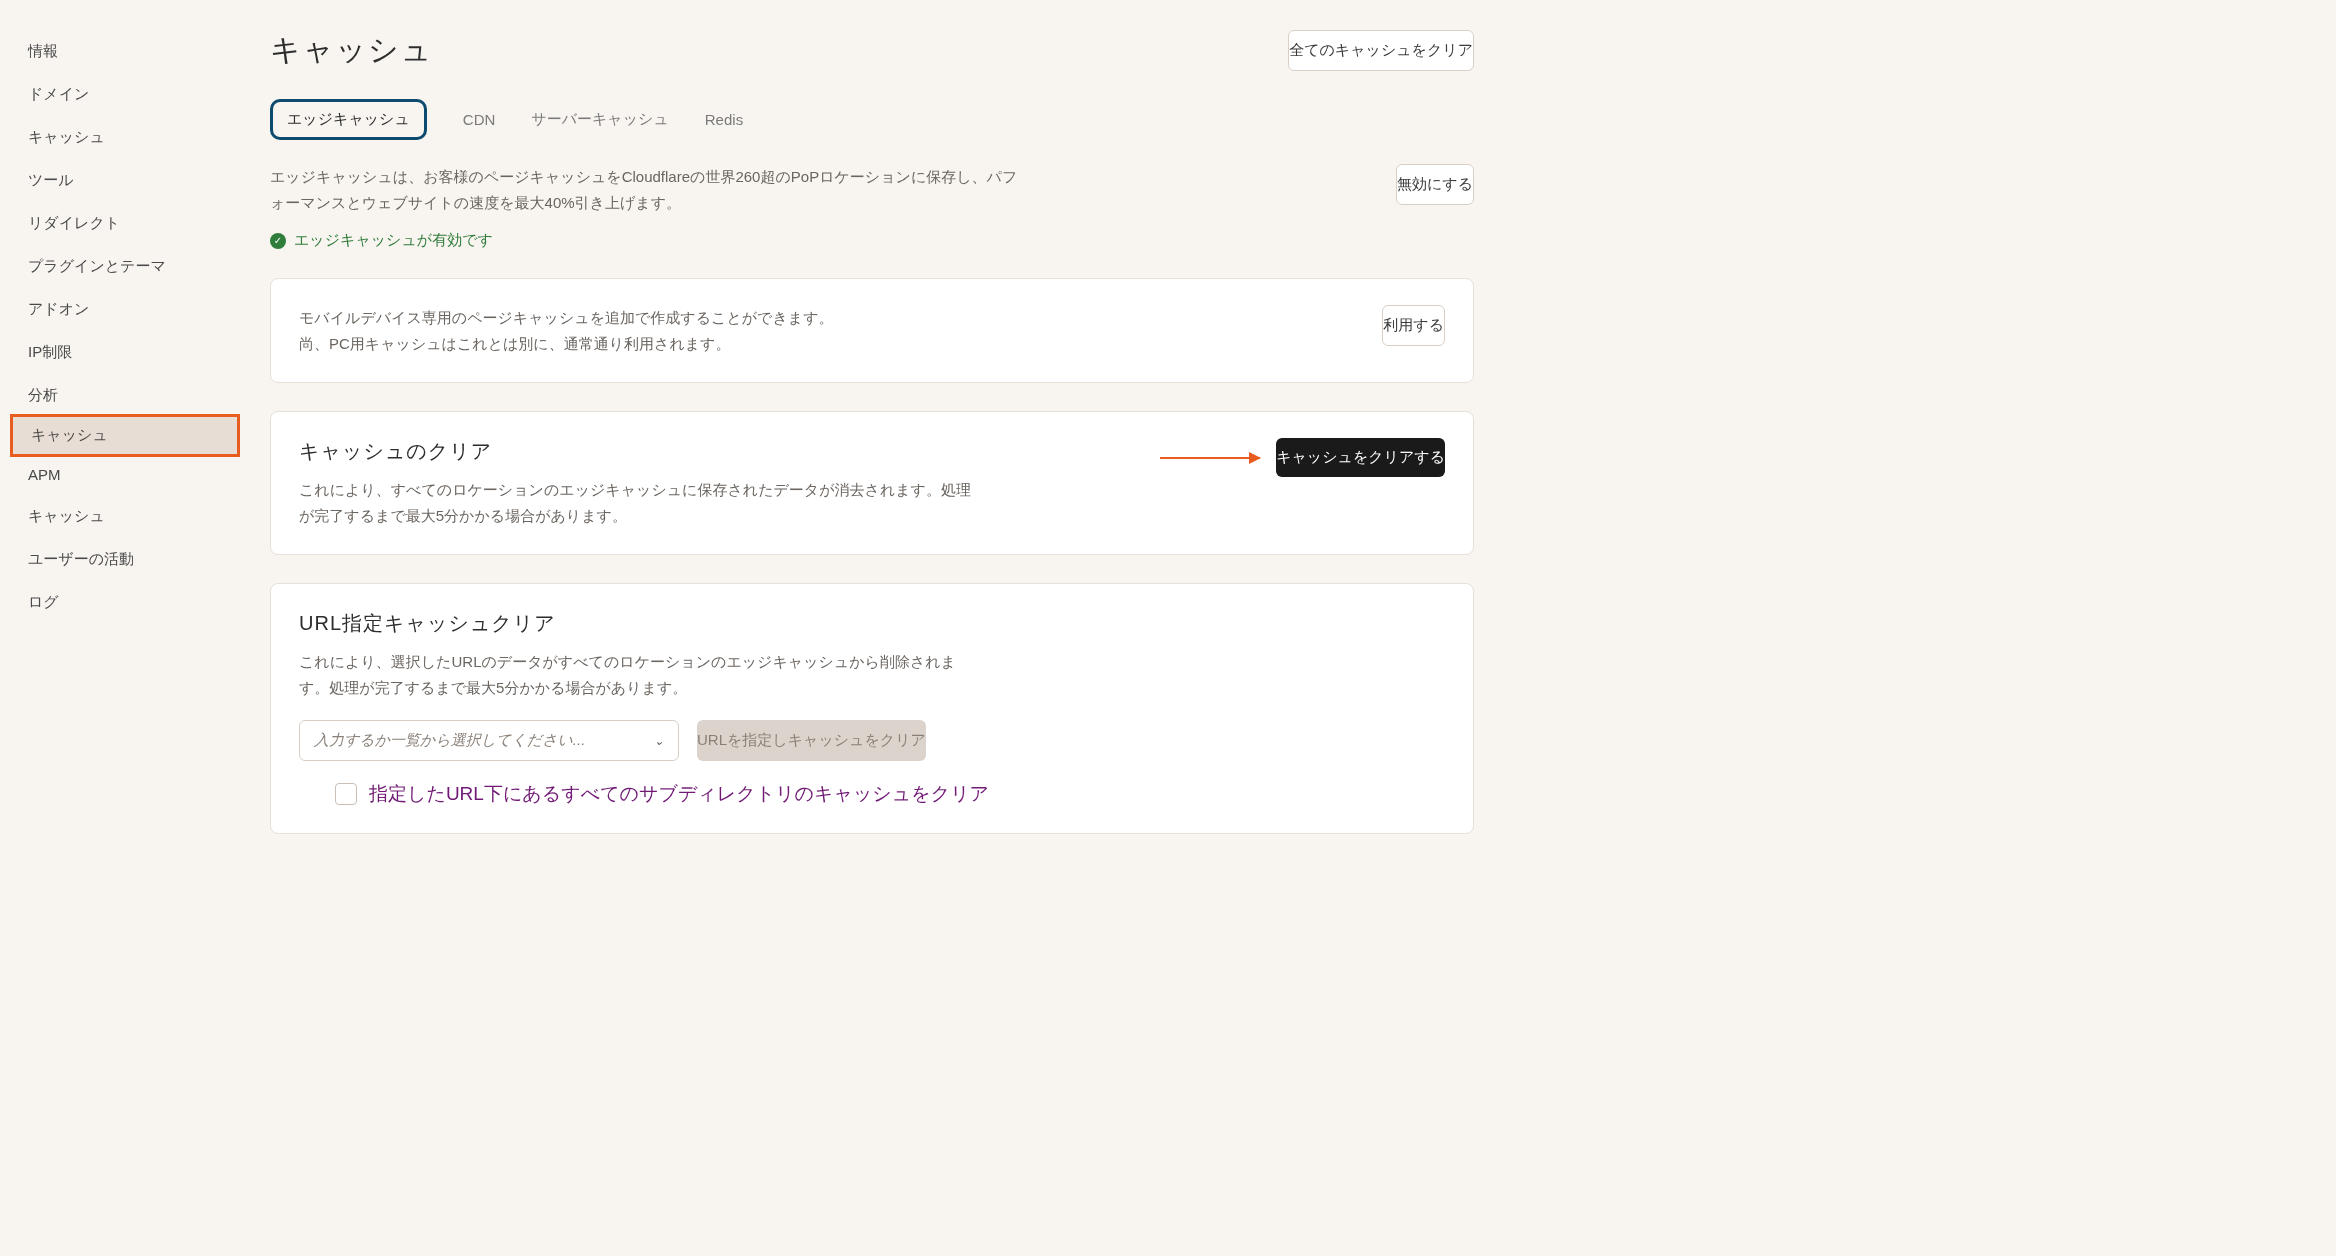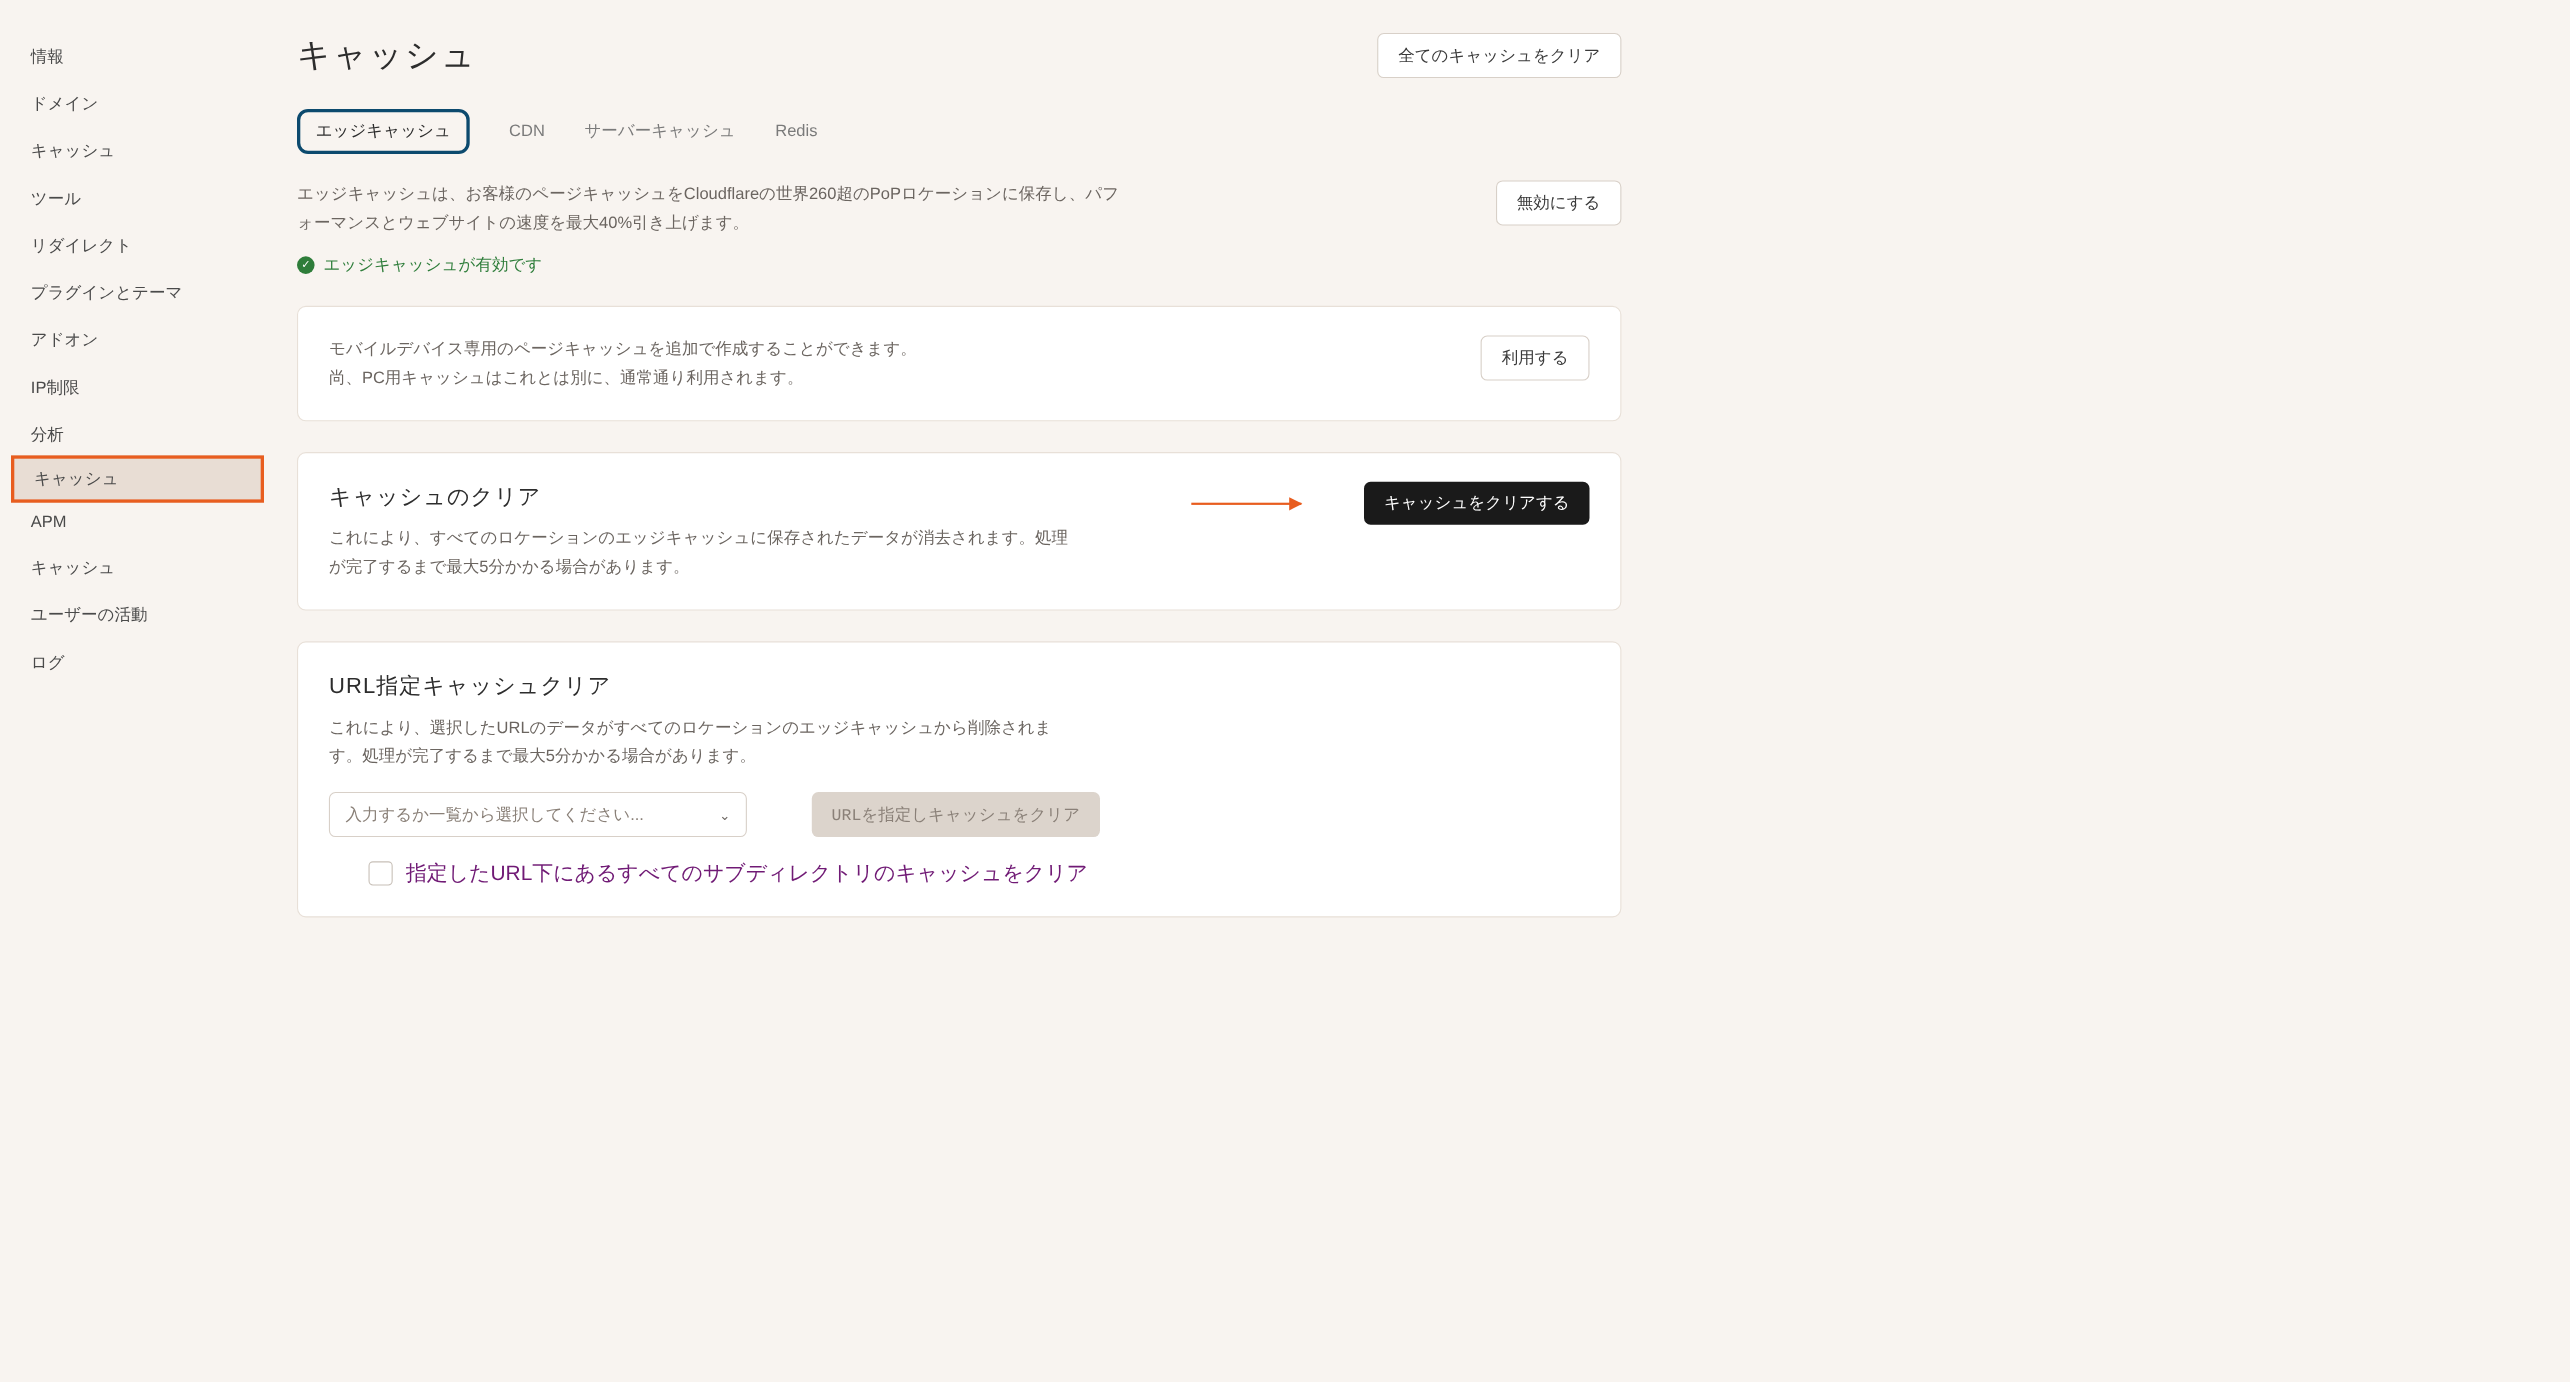--- a/index.html
+++ b/index.html
@@ -41,26 +41,25 @@
     .page-title {
       font-size: 30px;
       font-weight: 500;
       color: #2d2d2d;
       letter-spacing: 2px;
     }
     .btn {
       background: #fff;
       border: 1px solid #d8d0c8;
       border-radius: 6px;
-      padding: 10px 18px;
+      padding: 10px 0;
       font-size: 15px;
       color: #3a3a3a;
       cursor: pointer;
-      font-family: Liberation Mono, monospace;
-      margin-left: 41px;
+      font-family: Liberation Sans, sans-serif;
     }
     .btn-dark {
       background: #1a1a1a;
       color: #fff;
       border: none;
     }
     .btn-disabled {
       background: #dcd4cc;
       color: #8a8078;
       border: none;
@@ -174,20 +173,21 @@
       border: 1px solid #d8d0c8;
       border-radius: 6px;
       padding: 10px 14px;
       background: #fff;
       color: #8a8078;
       display: flex;
       justify-content: space-between;
       align-items: center;
       cursor: pointer;
       font-size: 15px;
+      font-style: italic;
     }
     .chevron {
       color: #6b6560;
       font-size: 12px;
     }
     .checkbox-row {
       display: flex;
       align-items: center;
       gap: 12px;
       color: #701a75;

